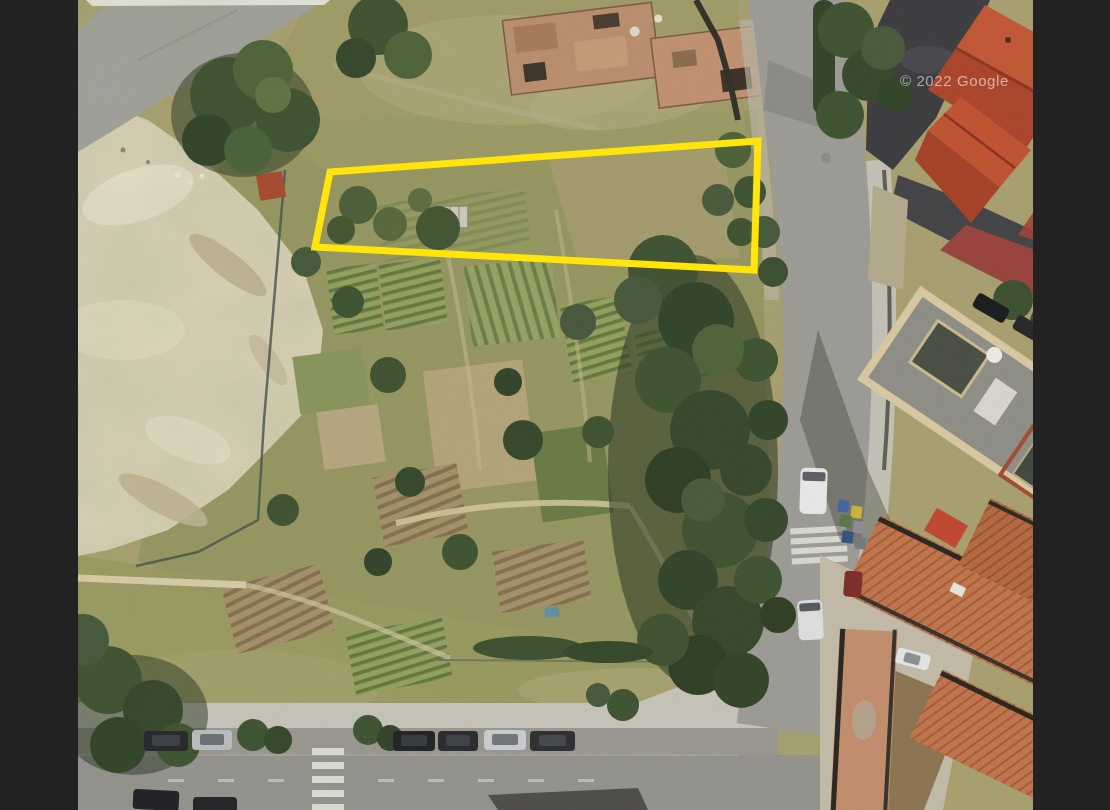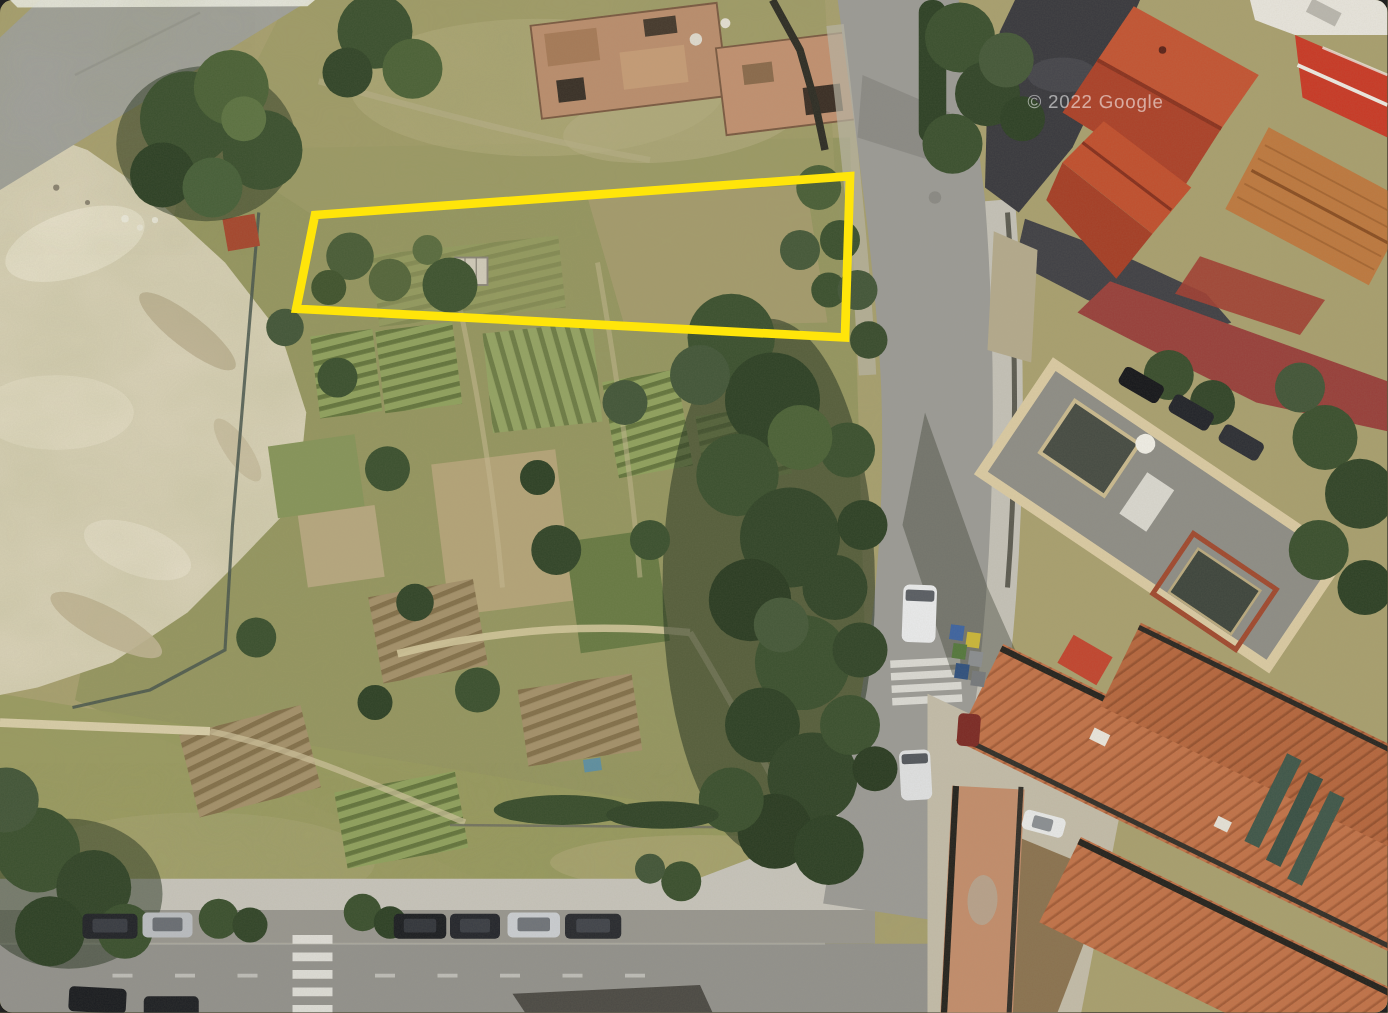--- a/index.html
+++ b/index.html
@@ -1,17 +1,17 @@
 <!DOCTYPE html>
 <html><head>
 <meta charset="utf-8">
 <style>
   html,body{margin:0;padding:0;background:#222;}
-  .stage{position:relative;width:1110px;height:810px;overflow:hidden;margin:0 auto;
-         font-family:"Liberation Sans",sans-serif;border-radius:10px;}
+  .stage{position:relative;width:955px;height:810px;overflow:hidden;margin:0 auto;
+         font-family:"Liberation Sans",sans-serif;}
   .stage svg{display:block;width:1110px;height:810px;}
   .wm{font-size:15px;letter-spacing:.6px;font-family:"Liberation Sans",sans-serif;}
   .parcel{fill:none;stroke-linejoin:miter;}
 </style>
 </head>
 <body>
 
 <div class="stage">
 <svg viewBox="0 0 1110 810">
   <defs>

